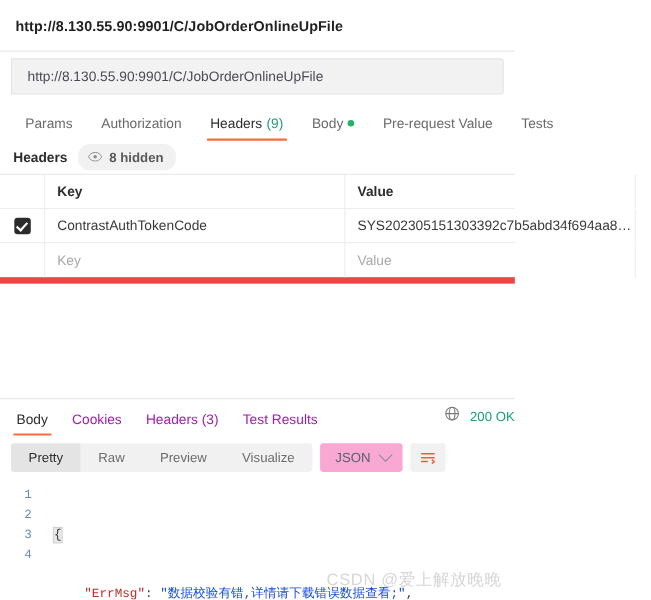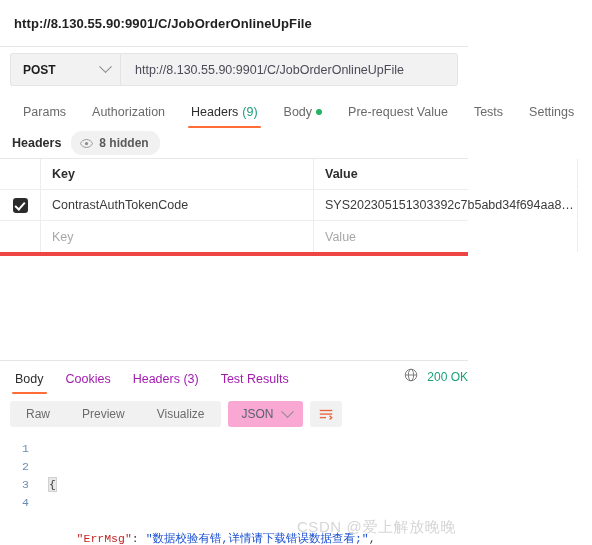--- a/index.html
+++ b/index.html
@@ -136,21 +136,21 @@
   .hidden-pill .ptext {
     font-size: 12px;
     font-weight: bold;
     color: #5a5a5a;
   }
   .eye { display: block; }
 
   
   .table {
     border-top: 1px solid #e8e8e8;
-    border-bottom: 4px solid #ef4444;
+    border-bottom: 6px solid #ef4444;
   }
   .trow {
     display: flex;
     height: 31px;
     border-bottom: 1px solid #ededed;
   }
   .trow:last-child { border-bottom: none; }
   .c-check {
     width: 41px;
     border-right: 1px solid #ededed;
@@ -328,24 +328,20 @@
 </head>
 <body>
 
 <div class="app">
 
   <div class="titlebar">
     <span class="title">http://8.130.55.90:9901/C/JobOrderOnlineUpFile</span>
   </div>
 
   <div class="urlrow">
-    <div class="method">
-      <span class="mlabel">POST</span>
-      <span class="chev"></span>
-    </div>
     <div class="urlfield">http://8.130.55.90:9901/C/JobOrderOnlineUpFile</div>
   </div>
 
   <div class="reqtabs">
     <div class="rtab">
       <span>Params</span>
     </div>
     <div class="rtab">
       <span>Authorization</span>
     </div>
@@ -355,23 +351,20 @@
     </div>
     <div class="rtab">
       <span>Body</span>
       <span class="greendot"></span>
     </div>
     <div class="rtab">
       <span>Pre-request Value</span>
     </div>
     <div class="rtab">
       <span>Tests</span>
-    </div>
-    <div class="rtab">
-      <span>Settings</span>
     </div>
   </div>
 
   <div class="subbar">
     <span class="sblabel">Headers</span>
     <div class="hidden-pill">
       <span class="eye">
         <svg width="13" height="9" viewBox="0 0 16 11">
           <path d="M8 0.6C4.4 0.6 1.5 3.2 0.6 5.5c0.9 2.3 3.8 4.9 7.4 4.9s6.5-2.6 7.4-4.9C14.5 3.2 11.6 0.6 8 0.6z" fill="none" stroke="#8d8d8d" stroke-width="1.1"></path>
           <circle cx="8" cy="5.5" r="2" fill="#8d8d8d"></circle>
@@ -422,20 +415,21 @@
             <ellipse cx="8" cy="8" rx="3" ry="6.6" fill="none" stroke="#7a7a7a" stroke-width="1.1"></ellipse>
             <line x1="1.4" y1="8" x2="14.6" y2="8" stroke="#7a7a7a" stroke-width="1.1"></line>
           </svg>
         </span>
         <span class="statustext">200 OK</span>
       </div>
     </div>
 
     <div class="vtoolbar">
       <div class="segbox">
+        <div class="seg active">Pretty</div>
         <div class="seg">Raw</div>
         <div class="seg">Preview</div>
         <div class="seg">Visualize</div>
       </div>
 
       <div class="jsonsel">
         <span class="jlabel">JSON</span>
         <span class="chev"></span>
       </div>
 

